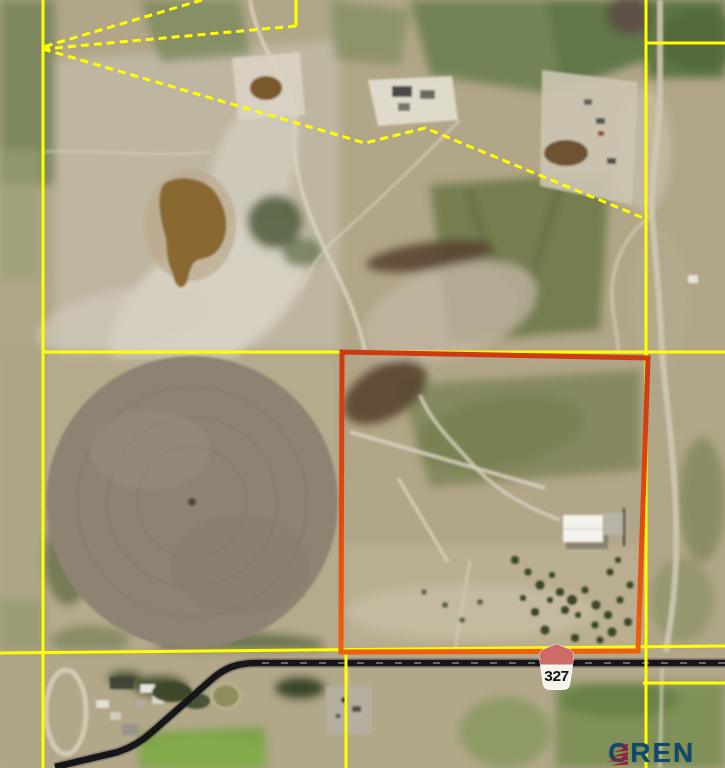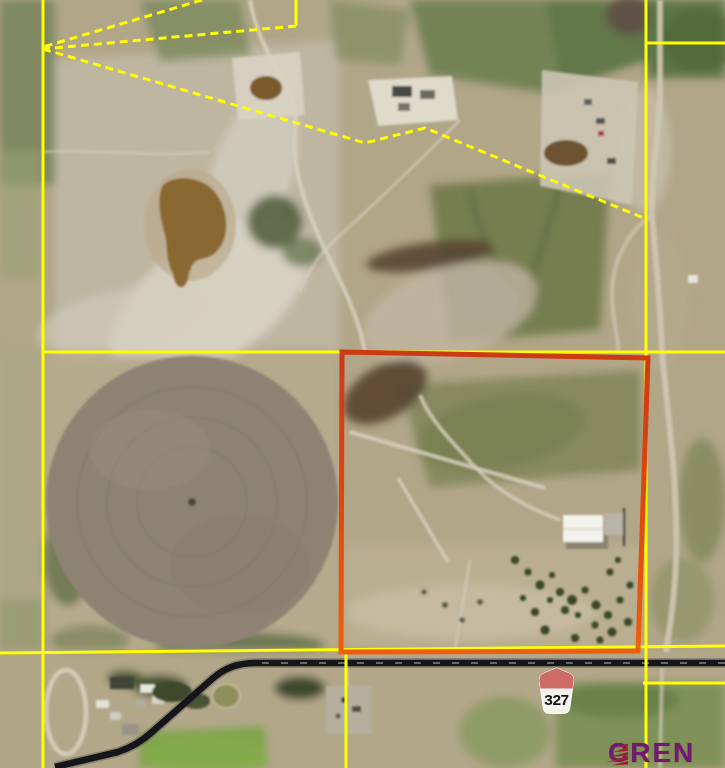--- a/index.html
+++ b/index.html
@@ -2,28 +2,28 @@
 <html><head>
 <meta charset="utf-8">
 <style>
   html,body{margin:0;padding:0;background:#222;}
   .stage{
     position:relative;width:725px;height:768px;overflow:hidden;
     font-family:"Liberation Sans",sans-serif;background:#b2a689;
   }
   .stage svg{position:absolute;left:0;top:0;display:block;}
   .shield{
-    position:absolute;left:535px;top:666px;width:43px;height:50px;
+    position:absolute;left:535px;top:642px;width:43px;height:50px;
   }
   .cren{
     position:absolute;left:604px;top:740px;height:28px;display:flex;align-items:flex-start;
   }
   .cren-icon{width:26px;height:24px;margin-top:3px;}
   .cren-text{
-    color:#701a75;font-weight:bold;font-size:28px;line-height:26px;
+    color:#0c4a6e;font-weight:bold;font-size:28px;line-height:26px;
     letter-spacing:2px;margin-left:4px;white-space:nowrap;
     text-shadow:0 0 1px rgba(120,10,30,.6);
   }
 </style>
 </head>
 <body>
 
 <div class="stage">
 
   <svg width="725" height="768" viewBox="0 0 725 768" aria-hidden="true">

